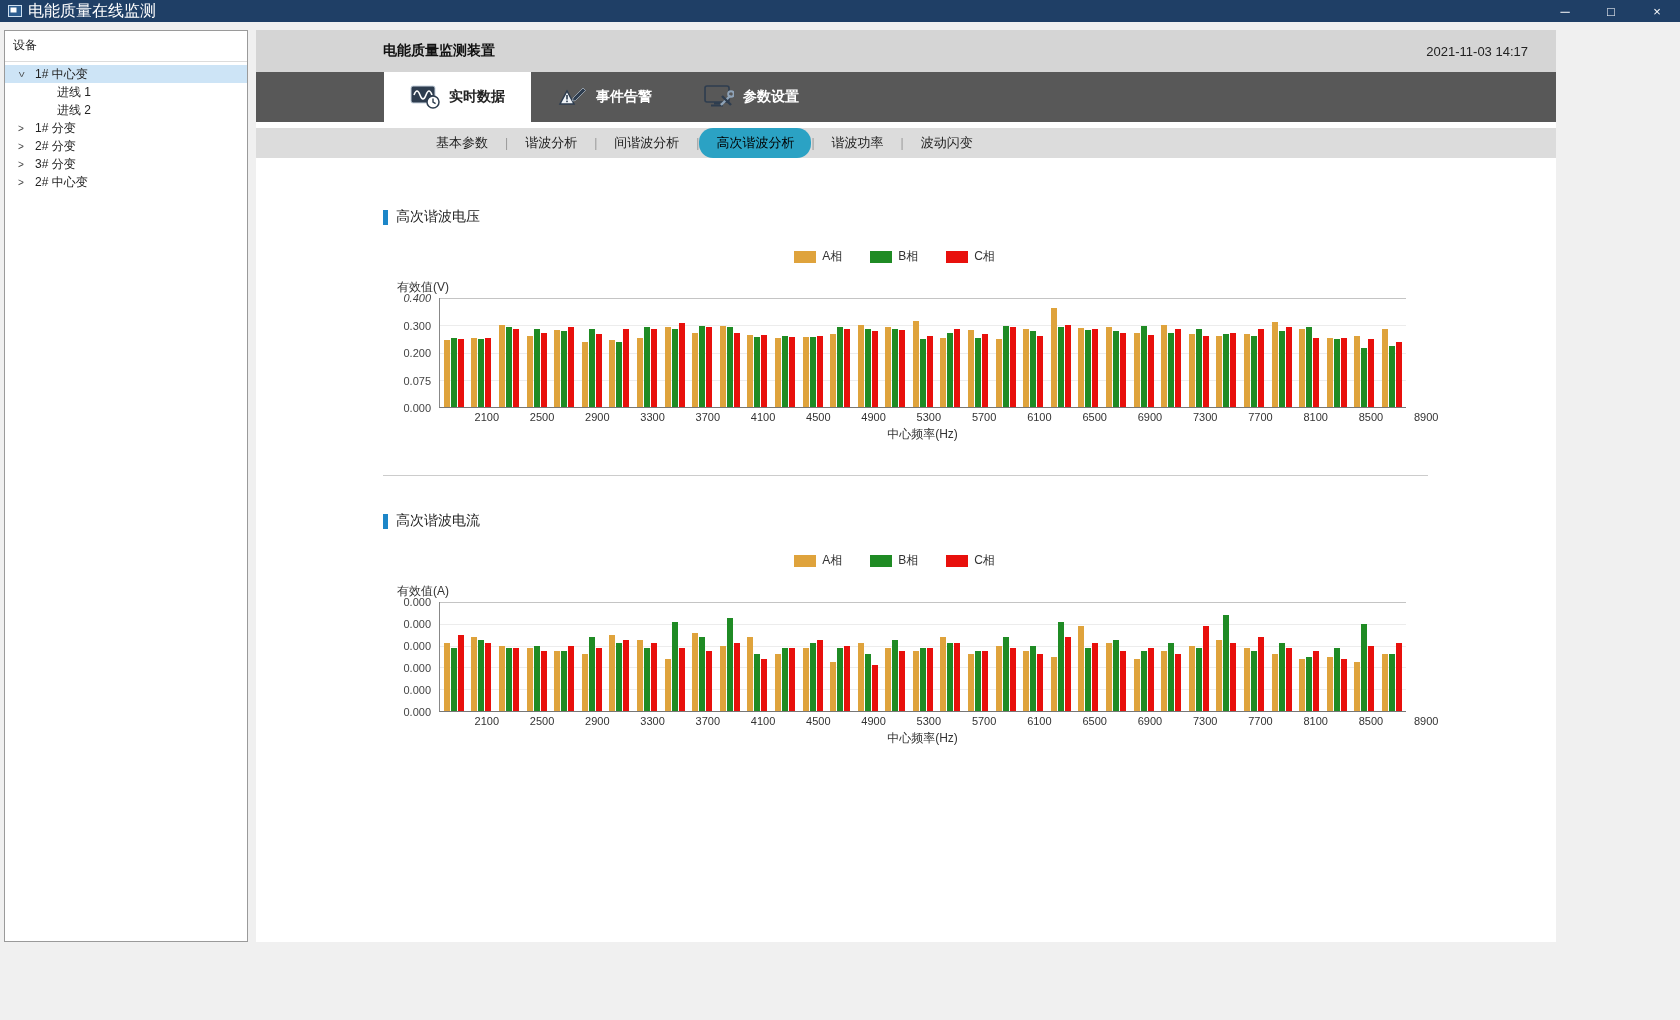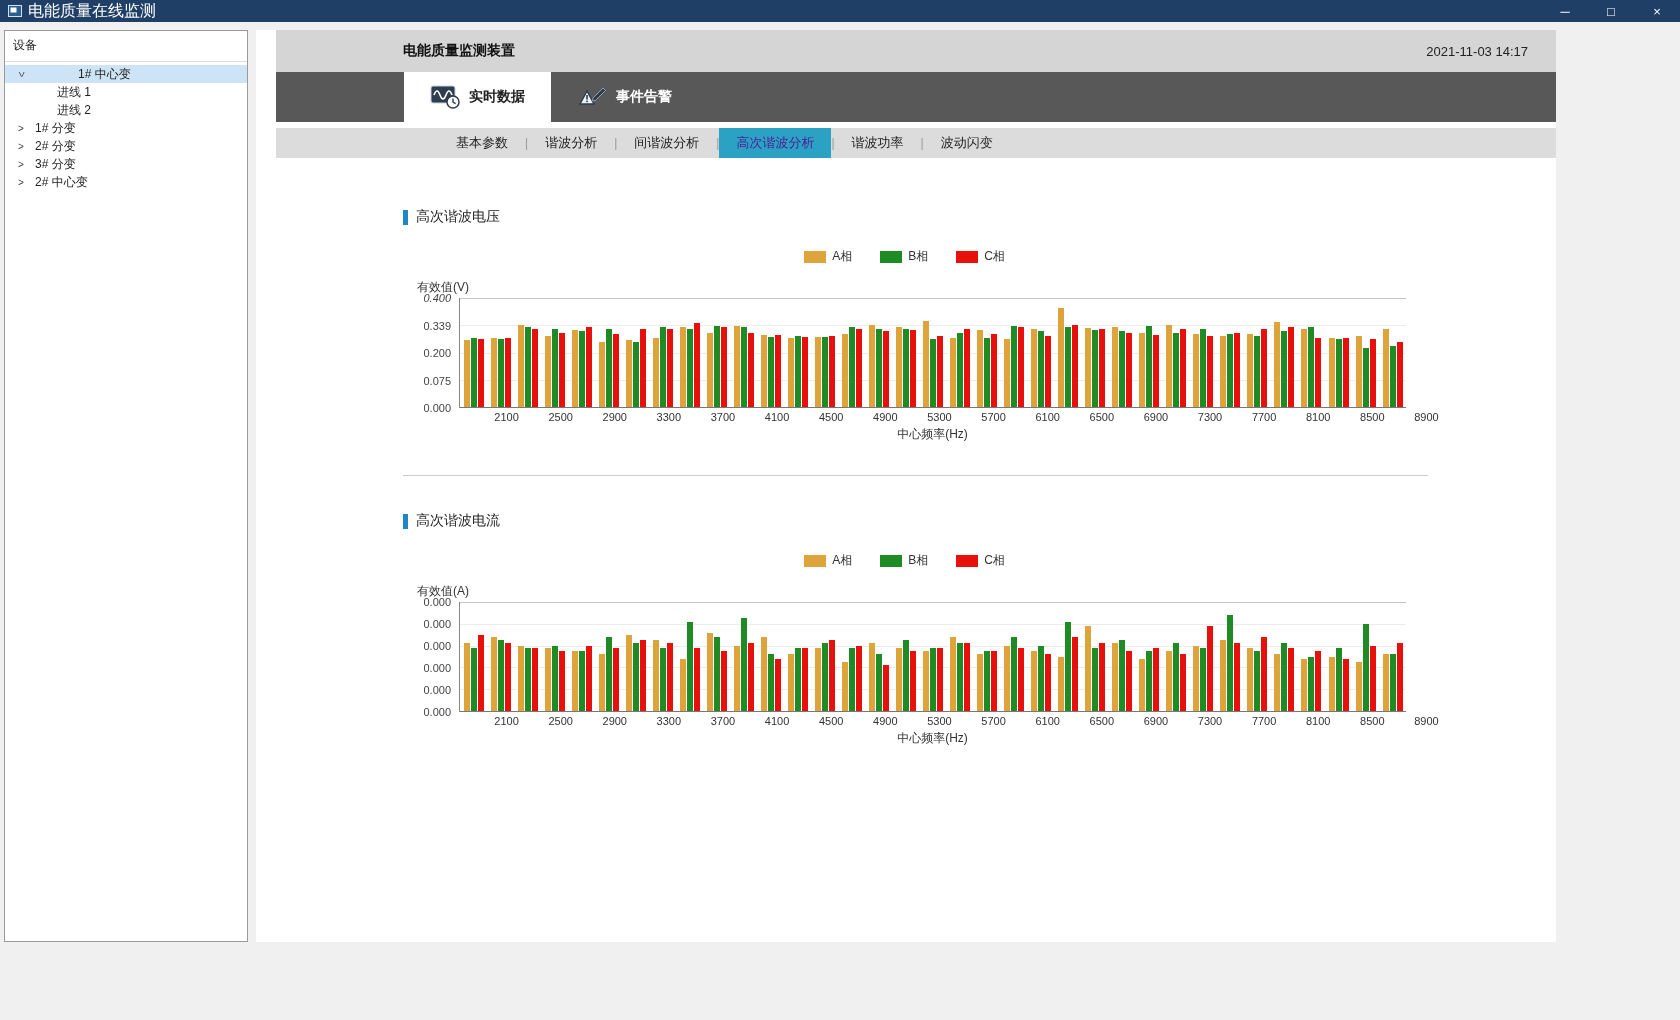--- a/index.html
+++ b/index.html
@@ -12,40 +12,40 @@
   .win-title { font-size:16px; }
   .controls { margin-left:auto; display:flex; height:100%; }
   .winbtn { width:46px; display:flex; align-items:center; justify-content:center; font-size:13px; color:#fff; cursor:default; }
 
   
   .app-row { display:flex; align-items:flex-start; padding:8px 0 0 4px; }
   .sidebar { width:244px; height:912px; background:#fff; border:1px solid #9a9a9a; }
   .sidebar-header { font-size:12px; padding:6px 8px 7px; border-bottom:1px solid #dcdcdc; color:#222; }
   .tree { padding-top:3px; }
   .tree-row { display:flex; align-items:center; height:18px; font-size:12px; color:#222; cursor:default; }
-  .tree-row.selected { background:#cde4f6;gap:43px; }
+  .tree-row.selected { background:#cde4f6; }
   .tree-arrow { width:12px; margin-left:10px; font-size:10px; color:#444; display:inline-block; text-align:center; }
   .tree-arrow.expanded { transform:rotate(90deg); }
   .tree-row.level0 .tree-label { margin-left:8px; }
   .tree-row.level1 { padding-left:52px; }
 
-  .main { width:1300px; margin-left:8px; height:912px; display:flex; flex-direction:column; background:#fff;padding-left:20px; }
+  .main { width:1300px; margin-left:8px; height:912px; display:flex; flex-direction:column; background:#fff; }
   .main-header { height:42px; background:#d5d5d5; display:flex; align-items:center; padding:0 28px 0 127px; }
   .mh-title { font-size:14px; font-weight:bold; color:#111; }
   .mh-date { margin-left:auto; font-size:13px; color:#222; }
 
   .tabbar { height:50px; background:#585858; display:flex; padding-left:128px; }
   .main-tab { display:flex; align-items:center; gap:9px; padding:0 26px; color:#fff; font-size:14px; font-weight:bold; cursor:default; }
   .main-tab.active { background:#fff; color:#222; }
   .tab-icon { display:inline-flex; }
   .tab-gap { height:6px; background:#fff; }
 
   .subtabbar { height:30px; background:#dcdcdc; display:flex; align-items:center; padding-left:163px; }
   .subtab { font-size:13px; color:#222; padding:0 17px; height:30px; display:flex; align-items:center; cursor:default; }
-  .subtab.active { background:#2ba2c4; color:#4c1d95; }
+  .subtab.active { background:#2ba2c4; color:#000000;border-radius:14px; }
   .subtab-div { color:#999; font-size:12px; }
 
   .content { flex:1; background:#fff; padding-top:50px; overflow:hidden; }
 
   .section-title { display:flex; align-items:center; gap:8px; margin-left:127px; }
   .section-marker { width:5px; height:15px; background:#1c86c8; }
   .section-text { font-size:14px; color:#222; }
 
   .chart { margin:0 150px 0 127px; }
   .legend { display:flex; justify-content:center; gap:28px; margin-top:22px; }
@@ -146,20 +146,33 @@
           <span class="tab-icon">
             <svg width="30" height="26" viewBox="0 0 30 26">
               <path d="M3 20 L17 20 L10 7 Z" fill="#eef2f6" stroke="#2e3d4f" stroke-width="1.5"></path>
               <rect x="9.2" y="11" width="1.6" height="4.5" fill="#2e3d4f"></rect>
               <rect x="9.2" y="16.6" width="1.6" height="1.6" fill="#2e3d4f"></rect>
               <path d="M16 14 L26 4 L28.5 6.5 L18.5 16.5 L15.5 17 Z" fill="#2e3d4f" stroke="#c7d2de" stroke-width="0.6"></path>
             </svg>
           </span>
           <span class="tab-label">事件告警</span>
         </div>
+        <div class="main-tab">
+          <span class="tab-icon">
+            <svg width="30" height="26" viewBox="0 0 30 26">
+              <rect x="1" y="2" width="24" height="16" rx="2" fill="none" stroke="#2e3d4f" stroke-width="1.6"></rect>
+              <rect x="10" y="18" width="6" height="2.5" fill="#2e3d4f"></rect>
+              <rect x="7" y="20.5" width="12" height="2" fill="#2e3d4f"></rect>
+              <path d="M17 21 L26.5 11.5" stroke="#8fa3b8" stroke-width="2.4"></path>
+              <circle cx="27" cy="10" r="2.8" fill="none" stroke="#8fa3b8" stroke-width="2"></circle>
+              <path d="M18 12 L27 21" stroke="#2e3d4f" stroke-width="2.4"></path>
+            </svg>
+          </span>
+          <span class="tab-label">参数设置</span>
+        </div>
       </div>
     <div class="tab-gap"></div>
     <div class="subtabbar">
         <div class="subtab">基本参数</div>
         <span class="subtab-div">|</span>
         <div class="subtab">谐波分析</div>
         <span class="subtab-div">|</span>
         <div class="subtab">间谐波分析</div>
         <span class="subtab-div">|</span>
         <div class="subtab active">高次谐波分析</div>
@@ -185,21 +198,21 @@
             </span>
             <span class="legend-item">
               <span class="legend-swatch" style="background: rgb(232, 16, 12);"></span>
               <span class="legend-label">C相</span>
             </span>
           </div>
           <div class="chart-ylabel">有效值(V)</div>
           <div class="plot-row">
             <div class="ycol">
               <span class="ytick" style="top: 0%; font-style: italic;">0.400</span>
-              <span class="ytick" style="top: 25%;">0.339</span>
+              <span class="ytick" style="top: 25%;">0.300</span>
               <span class="ytick" style="top: 50%;">0.200</span>
               <span class="ytick" style="top: 75%;">0.075</span>
               <span class="ytick" style="top: 100%;">0.000</span>
             </div>
             <div class="plot">
               <div class="gridline top" style="top: 0%;"></div>
               <div class="gridline" style="top: 25%;"></div>
               <div class="gridline" style="top: 50%;"></div>
               <div class="gridline" style="top: 75%;"></div>
               <div class="bar-group">

